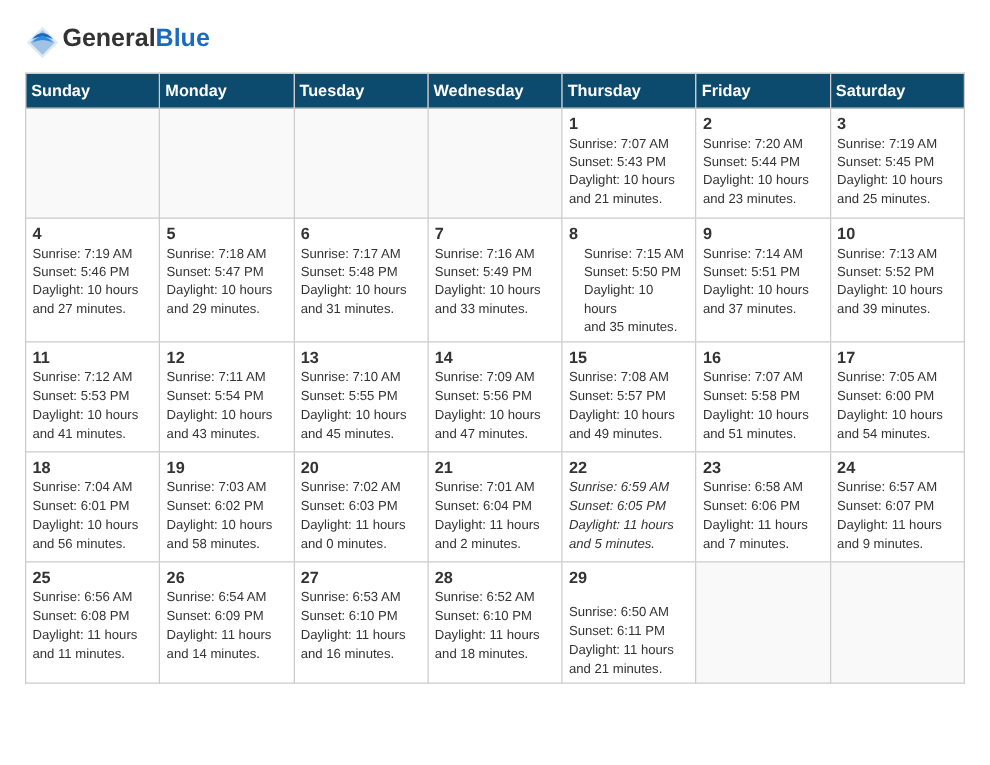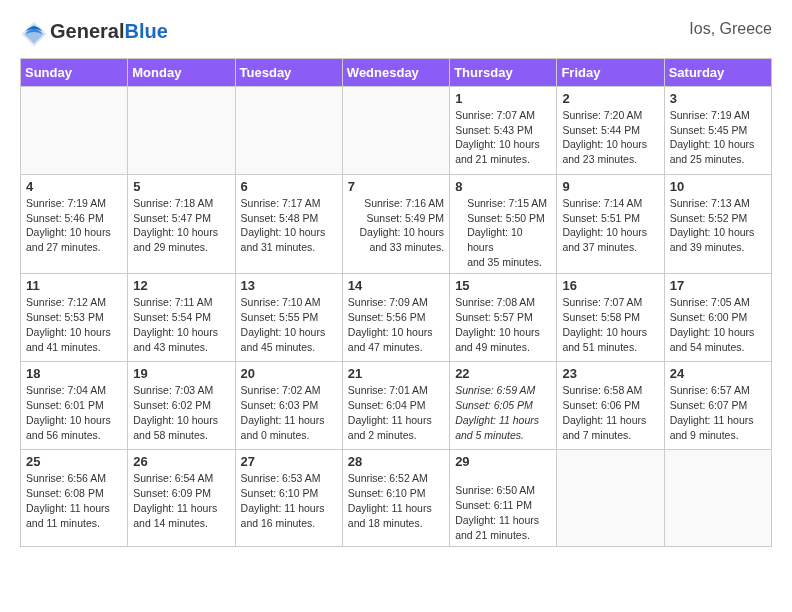--- a/index.html
+++ b/index.html
@@ -36,21 +36,21 @@
     .location {
       font-size: 16px;
       color: #555;
     }
     table {
       width: 100%;
       border-collapse: collapse;
       table-layout: fixed;
     }
     th {
-      background-color: #8b5cf6;
+      background-color: #0c4a6e;
       color: #fff;
       font-size: 13px;
       font-weight: bold;
       padding: 6px 4px;
       text-align: left;
       border: 1px solid #ccc;
     }
     td {
       border: 1px solid #ccc;
       vertical-align: top;
@@ -87,21 +87,20 @@
       <polygon points="20,2 38,20 20,38 2,20" fill="#1a6bbf" opacity="0.15"></polygon>
       <polygon points="20,6 34,20 20,34 6,20" fill="#1a6bbf" opacity="0.3"></polygon>
       <path d="M8,16 Q20,2 32,16 Q20,10 8,16Z" fill="#1a6bbf"></path>
       <path d="M8,20 Q20,6 32,20 Q20,14 8,20Z" fill="#2a8ae4"></path>
     </svg>
     <div>
       <span style="color:#333; font-size:20px; font-weight:bold;">General</span><span style="color:#1a6bbf; font-size:20px; font-weight:bold;">Blue</span>
     </div>
   </div>
   <div class="title-area">
-    <div class="location">Ios, Greece</div>
   </div>
 </div>
 
 <table>
   <thead>
     <tr>
     <th>Sunday</th>
         <th>Monday</th>
         <th>Tuesday</th>
         <th>Wednesday</th>
@@ -155,21 +154,21 @@
         </td>
         <td>
           <div class="day-number">6</div>
           <div class="day-info" style="white-space: pre-line;">Sunrise: 7:17 AM
 Sunset: 5:48 PM
 Daylight: 10 hours
 and 31 minutes.</div>
         </td>
         <td>
           <div class="day-number">7</div>
-          <div class="day-info" style="white-space: pre-line; text-align: right;">Sunrise: 7:16 AM
+          <div class="day-info" style="white-space: pre-line;">Sunrise: 7:16 AM
 Sunset: 5:49 PM
 Daylight: 10 hours
 and 33 minutes.</div>
         </td>
         <td>
           <div class="day-number">8</div>
           <div class="day-info" style="white-space: pre-line; margin-left: 12px;">Sunrise: 7:15 AM
 Sunset: 5:50 PM
 Daylight: 10 hours
 and 35 minutes.</div>

